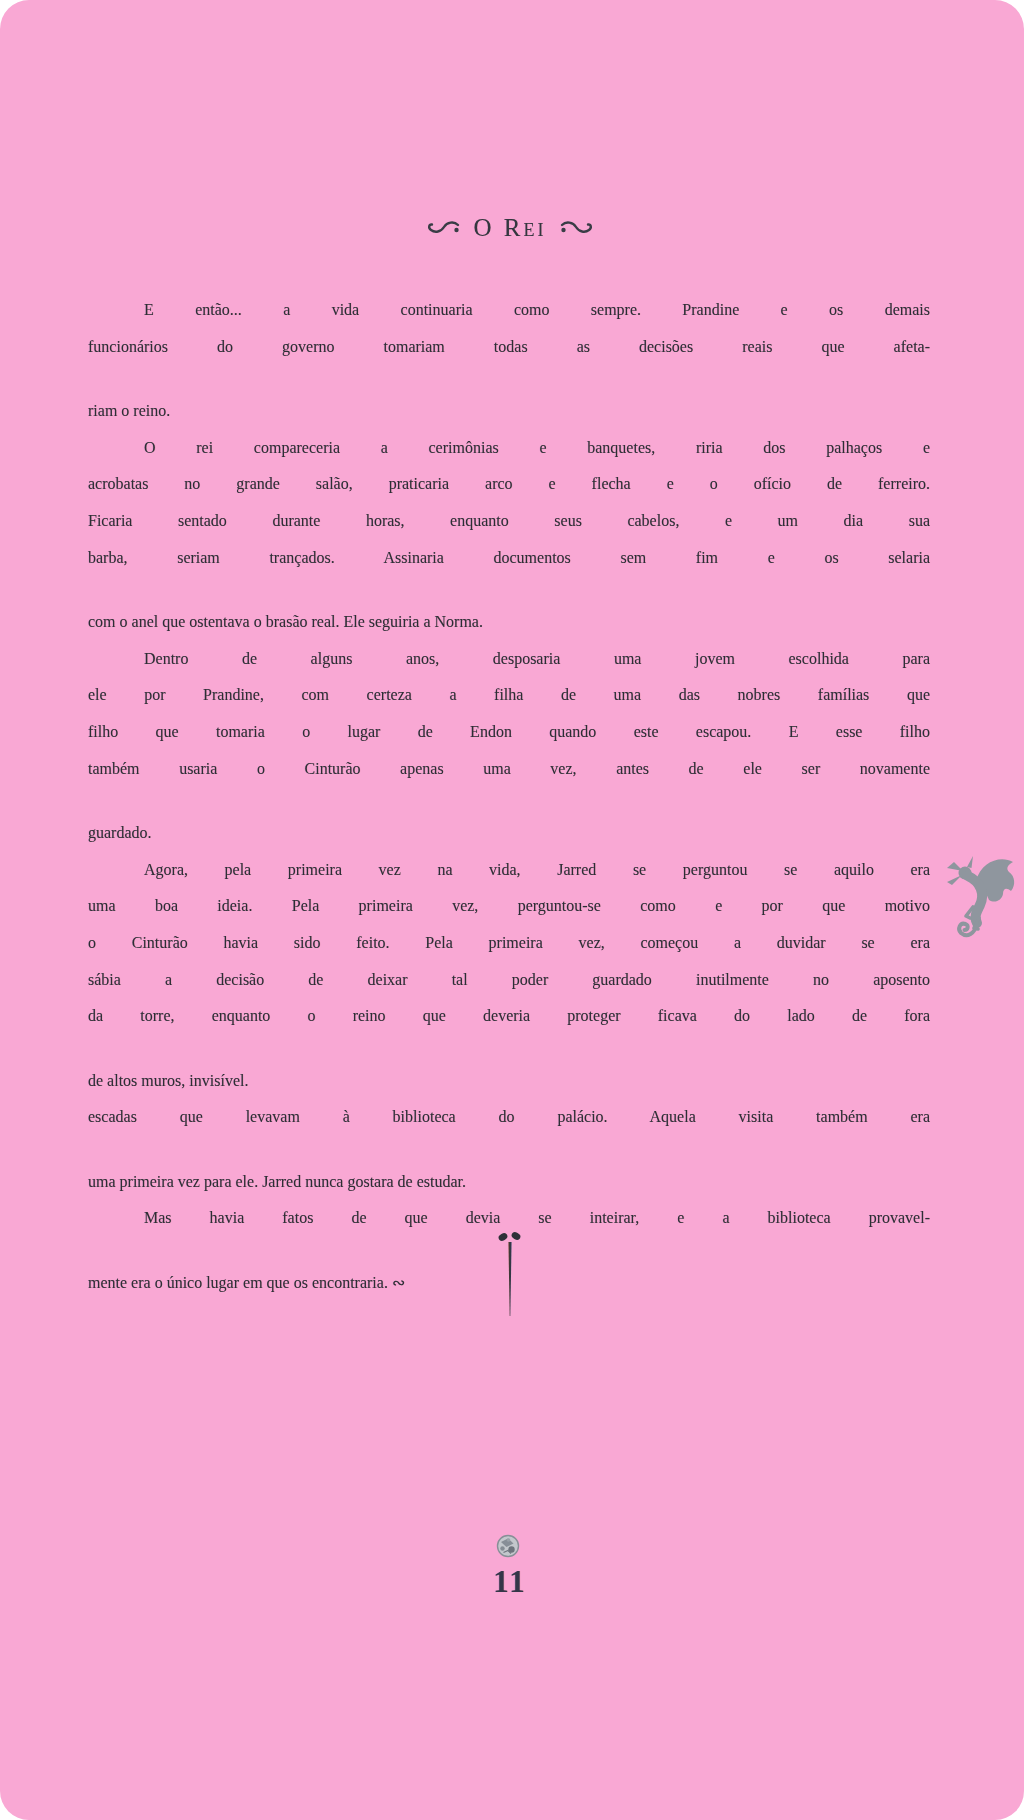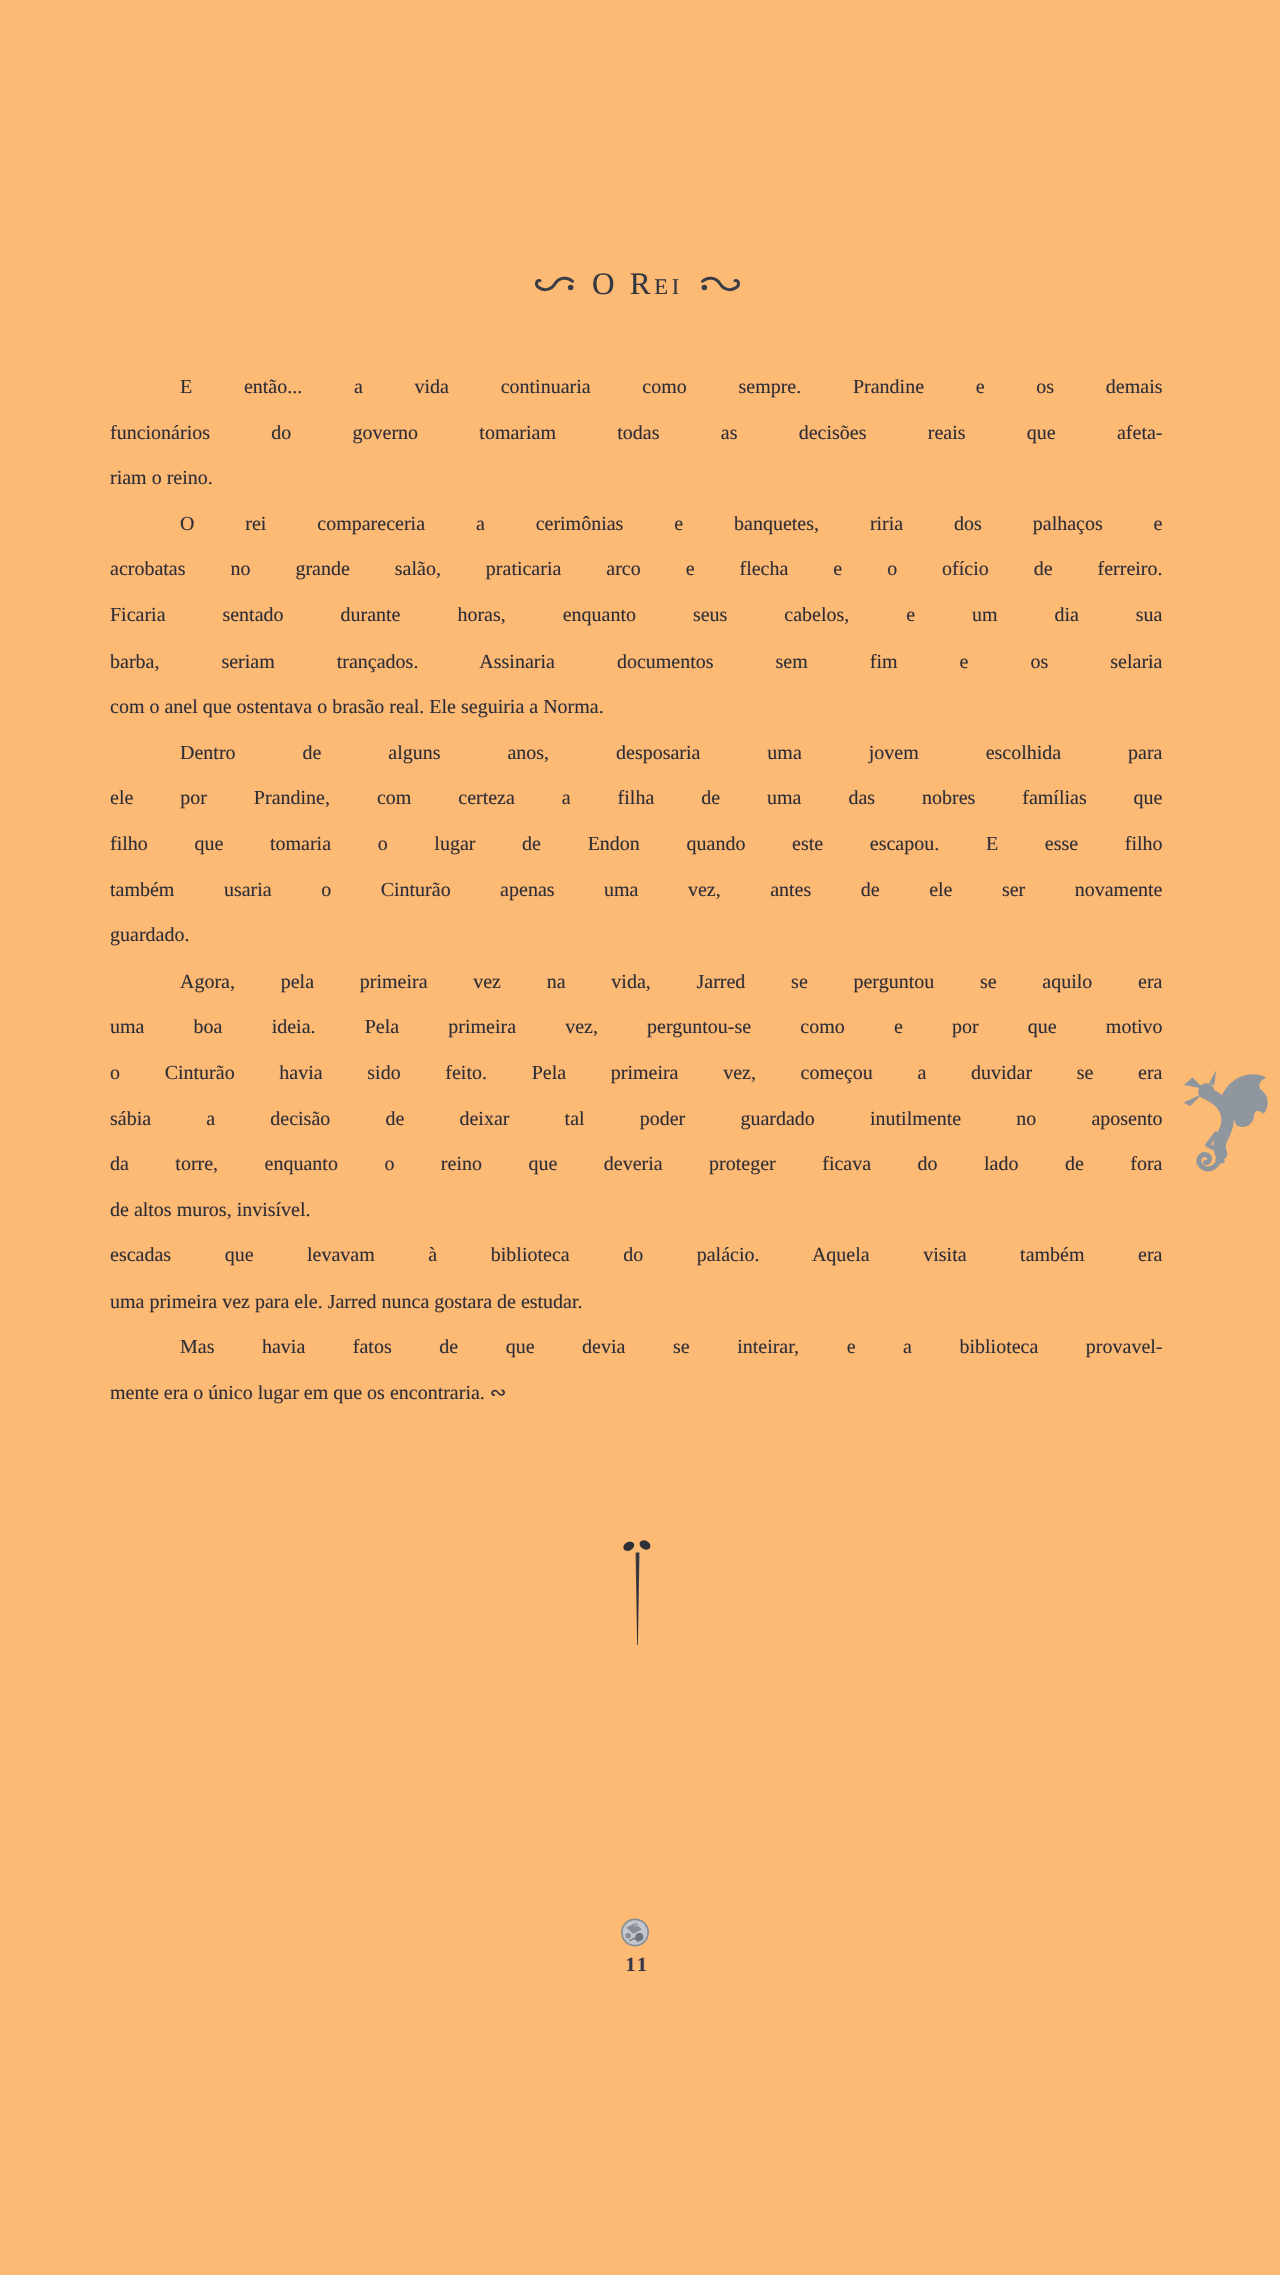--- a/index.html
+++ b/index.html
@@ -2,50 +2,50 @@
 <html><head>
 <meta charset="utf-8">
 <style>
   html,body { margin:0; padding:0; }
   body {
     width:1024px; height:1820px; position:relative;
     background:#ffffff;
     font-family:"Liberation Serif","DejaVu Serif",serif;
     overflow:hidden;
   }
-  .page { position:absolute; inset:0; background:#fdba74; }
+  .page { position:absolute; inset:0; background:#f9a8d4;border-radius:29px; }
 
   .header {
     position:absolute; top:214px; left:0; width:1020px;
     display:flex; justify-content:center; align-items:center; gap:13px;
   }
   .title {
     font-variant:small-caps; font-size:25px; letter-spacing:3px;
     color:#34373f;
     text-shadow:0.3px 0 0 rgba(130,70,45,.2), -0.3px 0 0 rgba(50,70,130,.2);
   }
   .orn svg { display:block; }
   .orn.flip svg { transform:scaleX(-1); }
 
   .bodytext {
     position:absolute; top:292px; left:88px; width:842px;
     font-size:16px; line-height:36.6px; color:#2d2e35;
     text-shadow:0.4px 0 0 rgba(140,70,40,.16), -0.4px 0 0 rgba(50,70,140,.16);
   }
   p.para { margin:0; padding:0; }
   .ln { display:block; text-align:justify; text-align-last:justify; }
-  .ln.end { text-align-last:left; }
+  .ln.end { text-align-last:left;margin-top:28px; }
   .ln.first { text-indent:56px; }
 
   .dragon { position:absolute; left:946px; top:854px; width:72px; height:98px; }
   .needle { position:absolute; left:486px; top:1228px; }
   .gem    { position:absolute; left:494px; top:1532px; }
   .pagenum {
     position:absolute; top:1564px; left:0; width:1020px; text-align:center;
-    font-size:16px; font-weight:600; color:#343648; letter-spacing:2px;
+    font-size:31px; font-weight:600; color:#343648; letter-spacing:2px;
     text-shadow:0.5px 0 0 rgba(140,70,40,.3), -0.5px 0 0 rgba(50,70,150,.3);
   }
 </style>
 </head>
 <body>
 
 <div class="page">
 
   <div class="header">
     <span class="orn">

